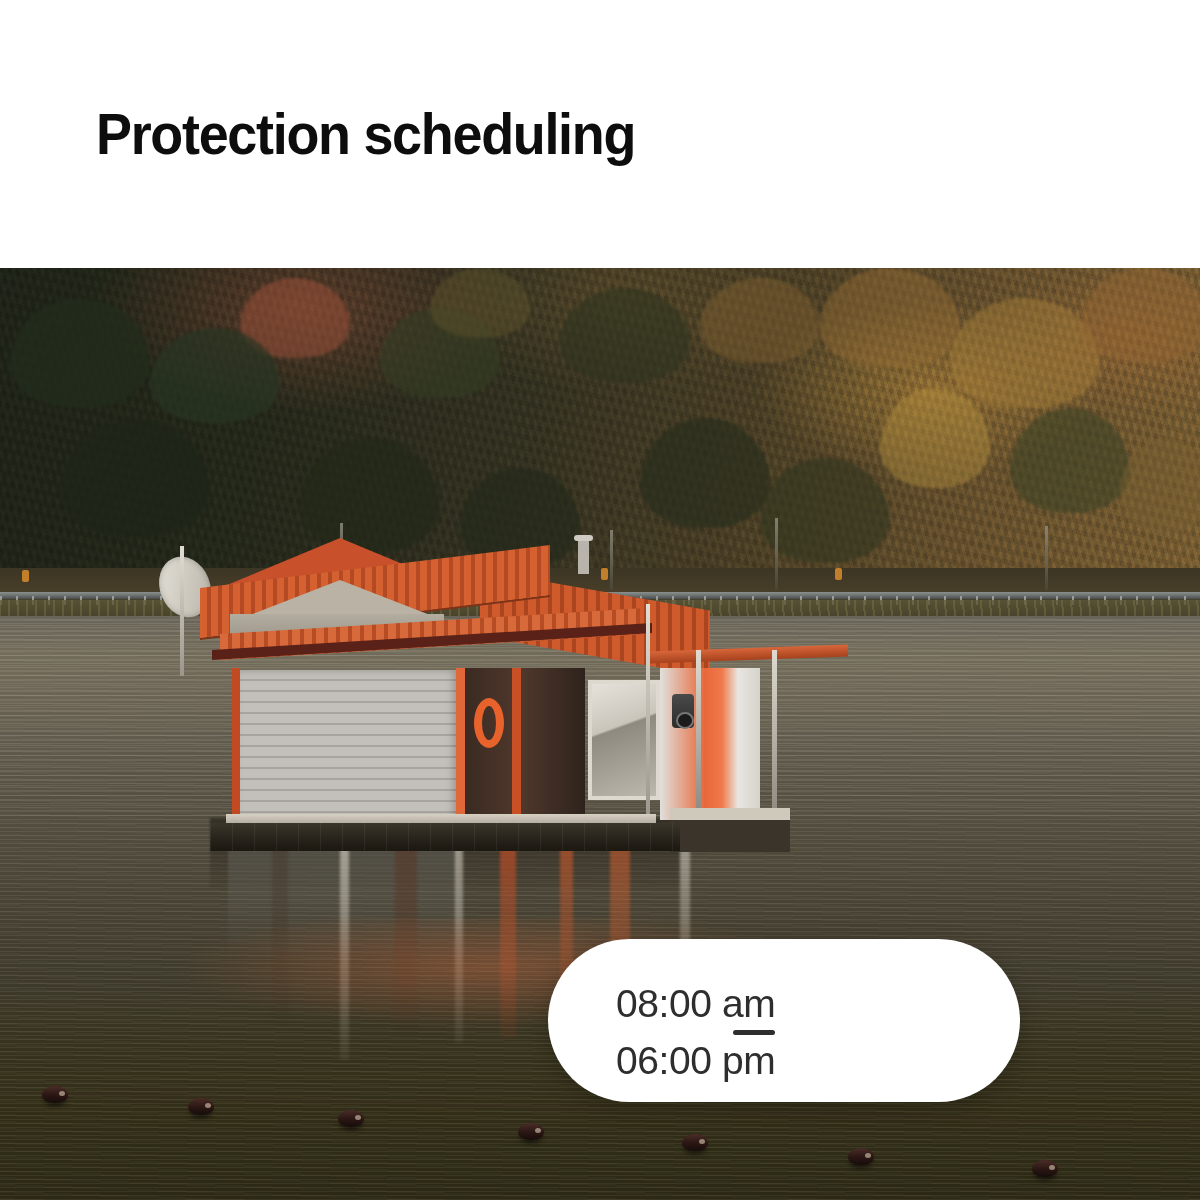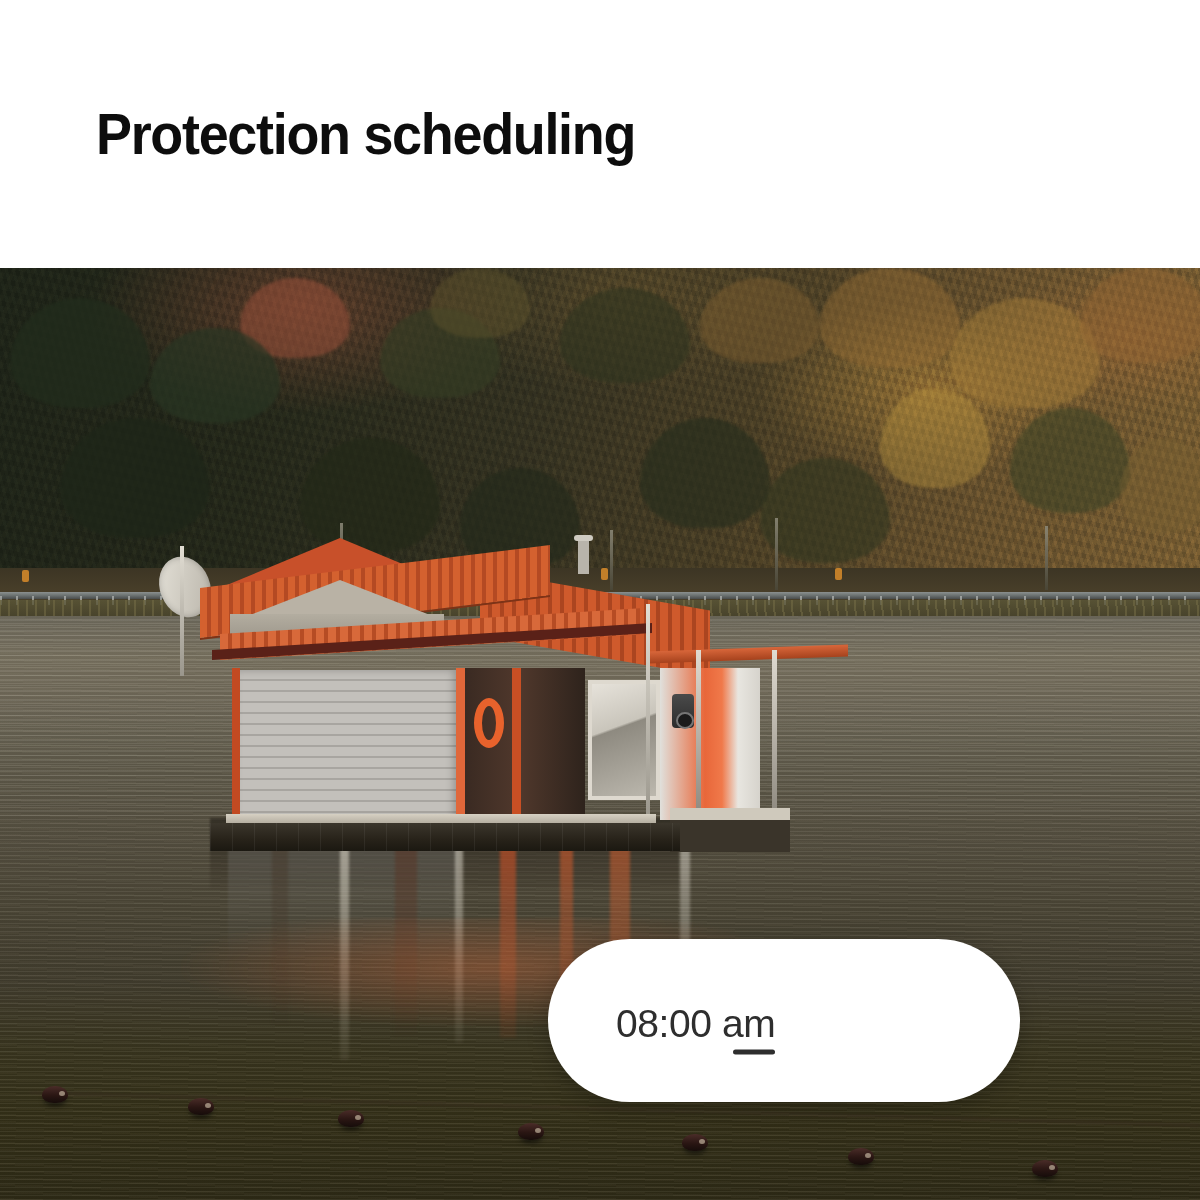--- a/index.html
+++ b/index.html
@@ -544,19 +544,20 @@
       <div class="buoy" style="left:848px;top:880px;"></div>
       <div class="buoy" style="left:1032px;top:892px;"></div>
 
     </div>
 
     <div class="schedule-card">
 
       <div class="time-range">
         <div class="time-value">08:00 am</div>
         <div class="time-sep"></div>
+        <div class="time-value">06:00 pm</div>
       </div>
 
 
     </div>
   </div>
 
 </div>
 
 </body></html>

